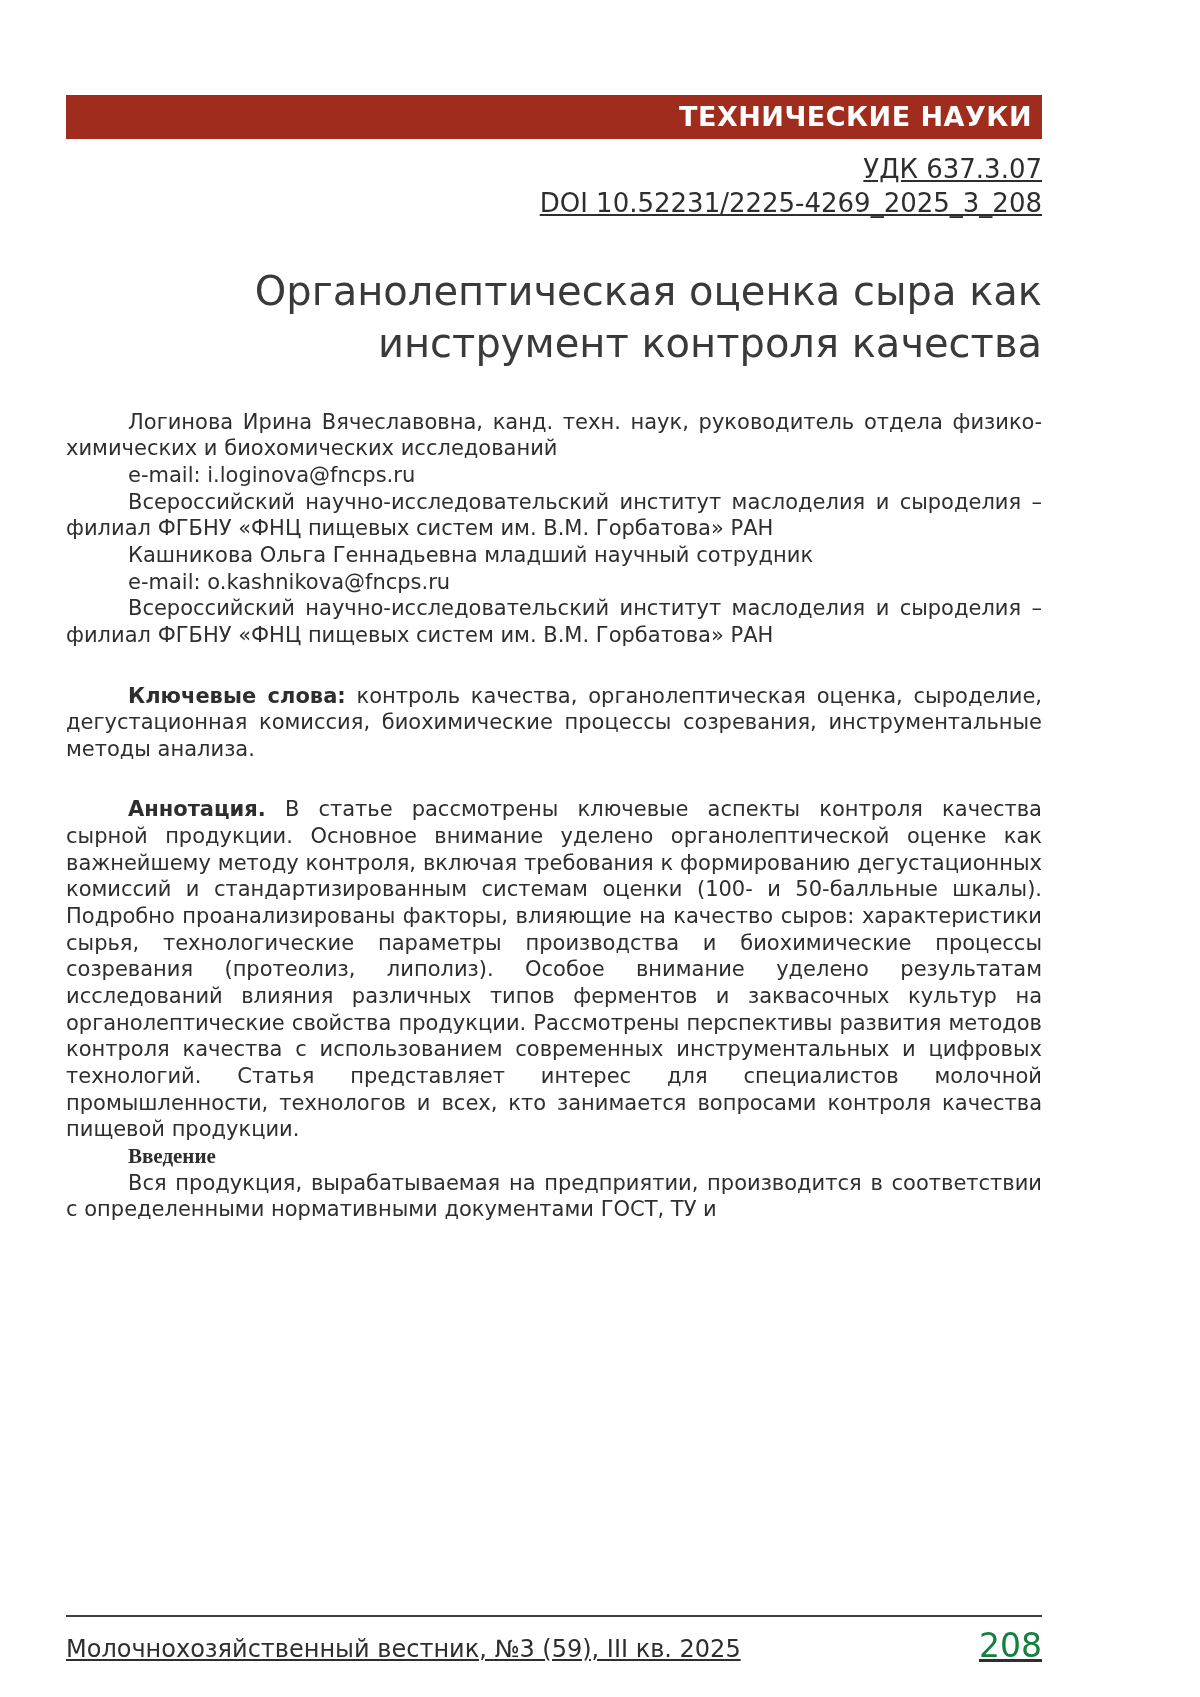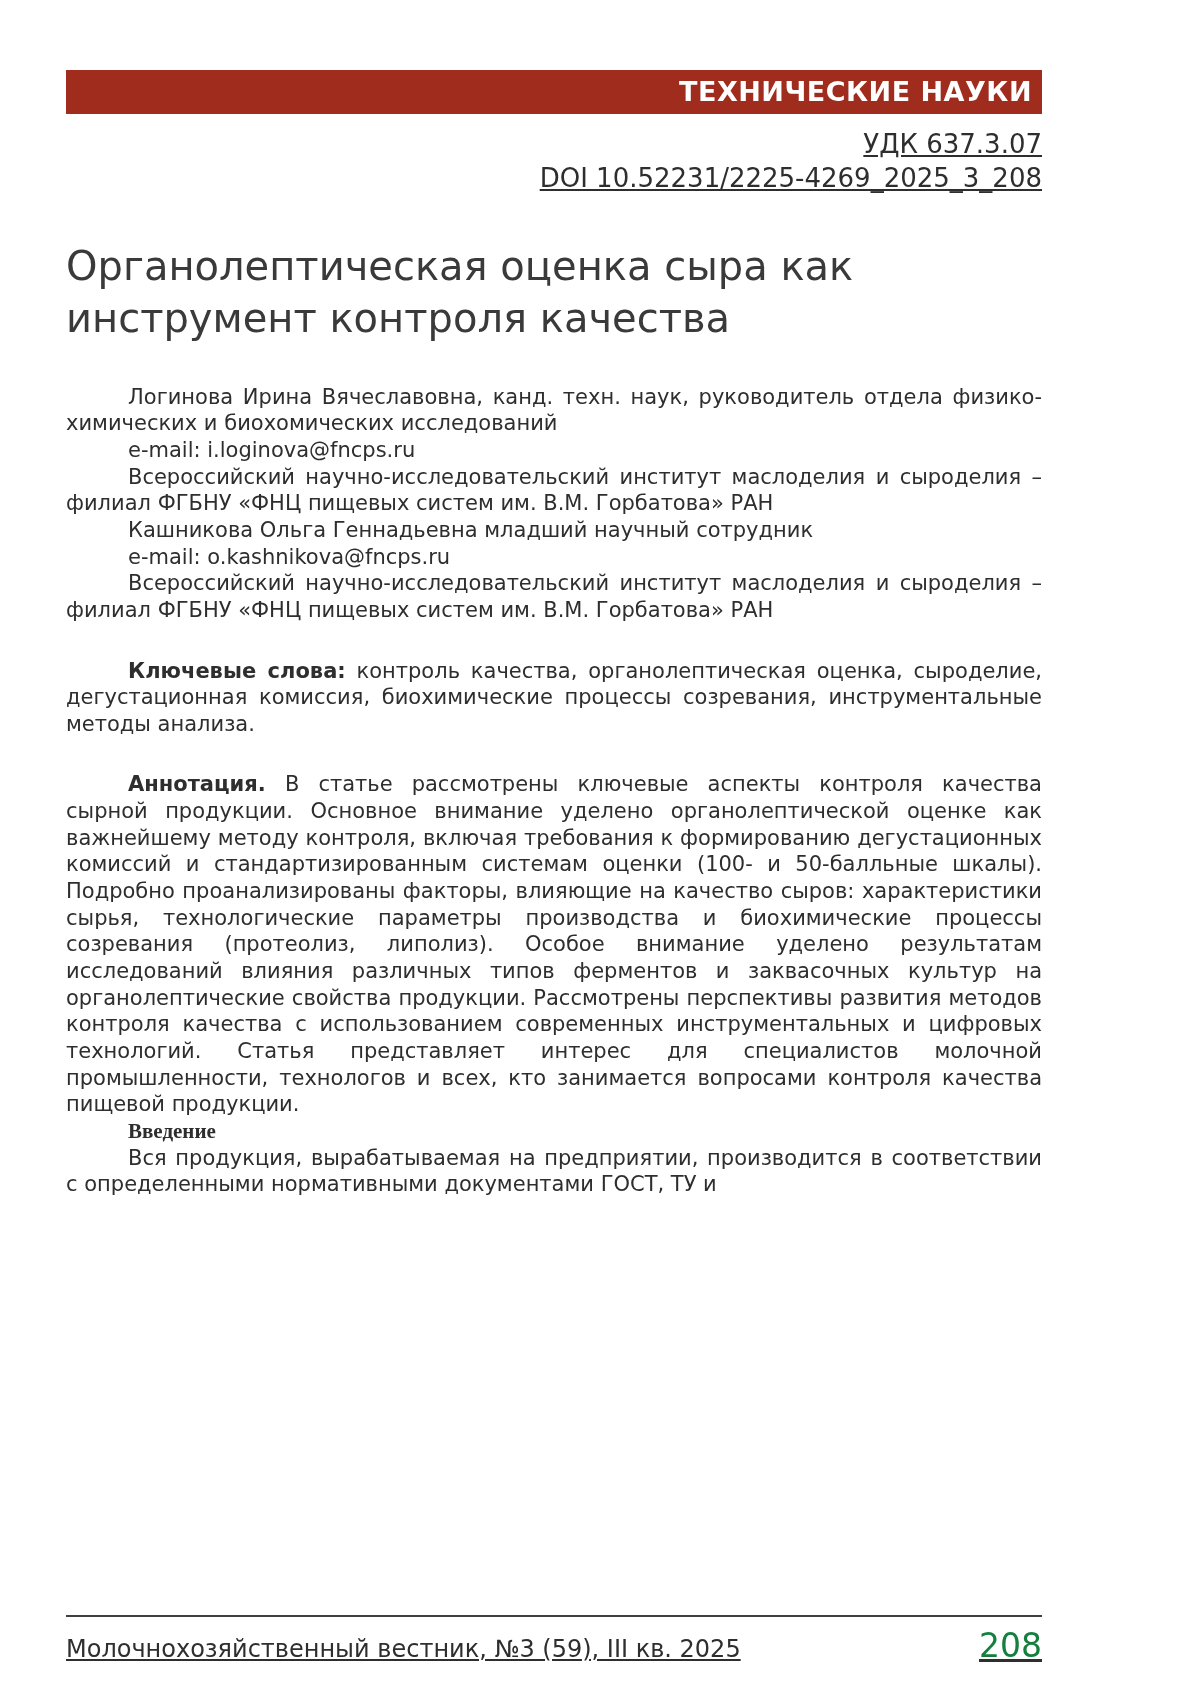--- a/index.html
+++ b/index.html
@@ -14,41 +14,41 @@
     font-family: "DejaVu Sans", "Liberation Sans", sans-serif;
     color: #2e2e2e;
   }
   .page {
     position: absolute;
     left: 66px;
     top: 0;
     width: 976px;
   }
   .banner {
-    margin-top: 70px;
+    margin-top: 95px;
     background: #a02c1d;
     color: #ffffff;
     font-weight: bold;
     font-size: 27px;
     text-align: right;
     padding: 6px 10px 7px 18px;
     letter-spacing: 0.5px;
     box-sizing: border-box;
   }
   .meta {
     margin-top: 14px;
     text-align: right;
     font-size: 26px;
     line-height: 1.3;
     color: #2e2e2e;
   }
   .meta div { margin: 0; text-decoration: underline; }
   h1.title {
     margin: 44px 0 0 0;
-    text-align: left;
+    text-align: right;
     font-weight: normal;
     font-size: 40px;
     line-height: 1.3;
     color: #3a3a3a;
   }
   .body-text {
     font-size: 21px;
     line-height: 1.27;
     text-align: justify;
   }

